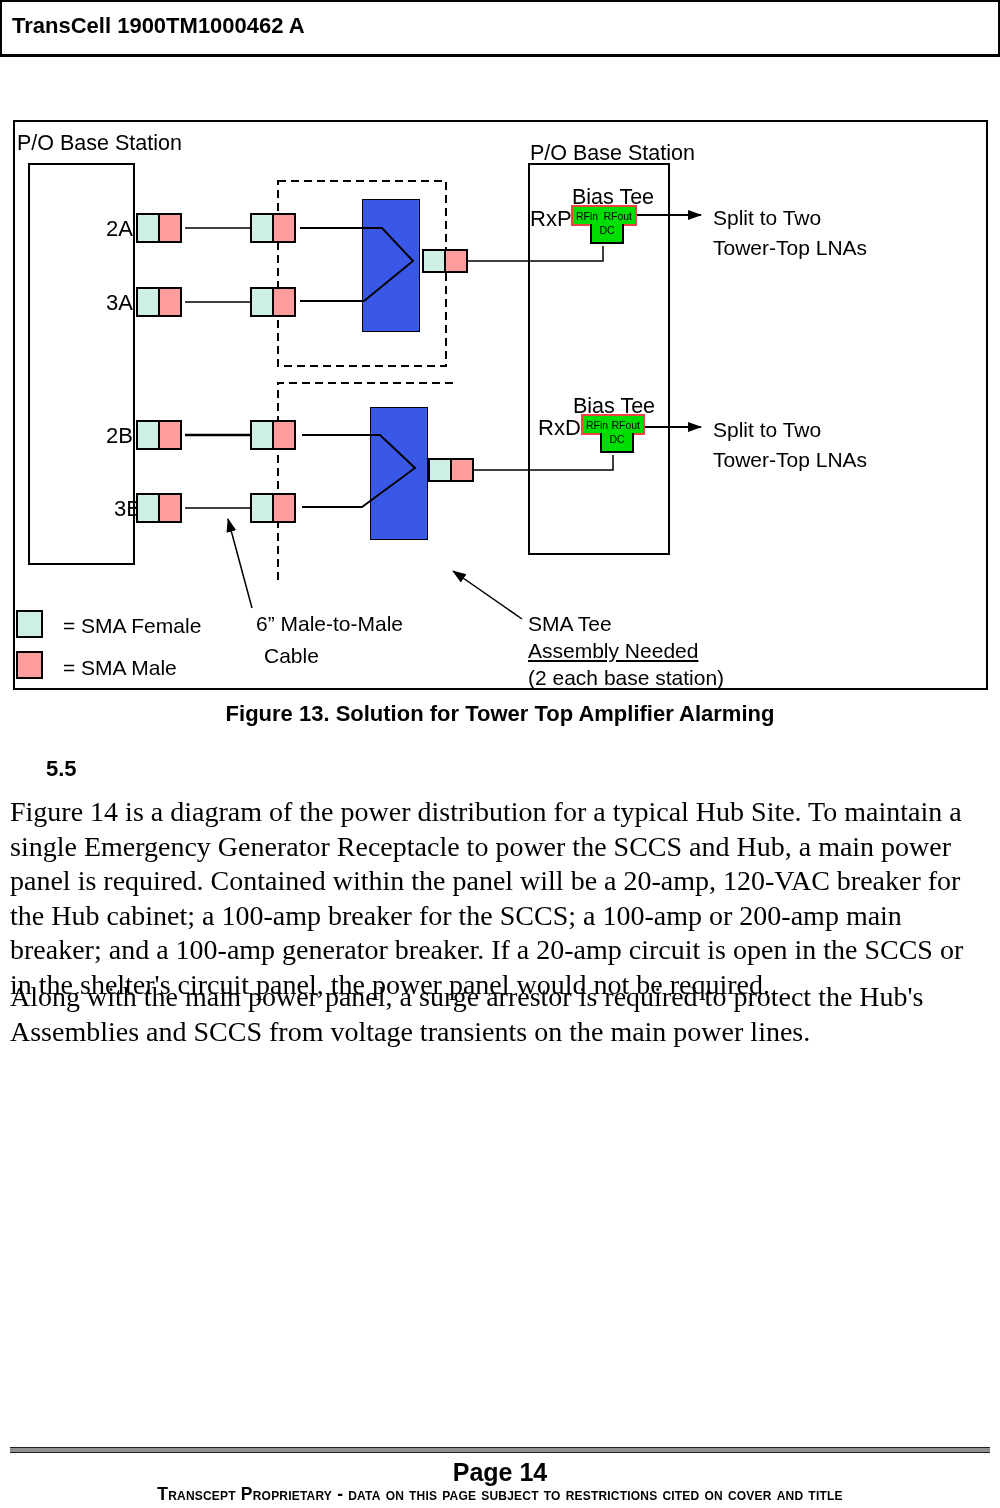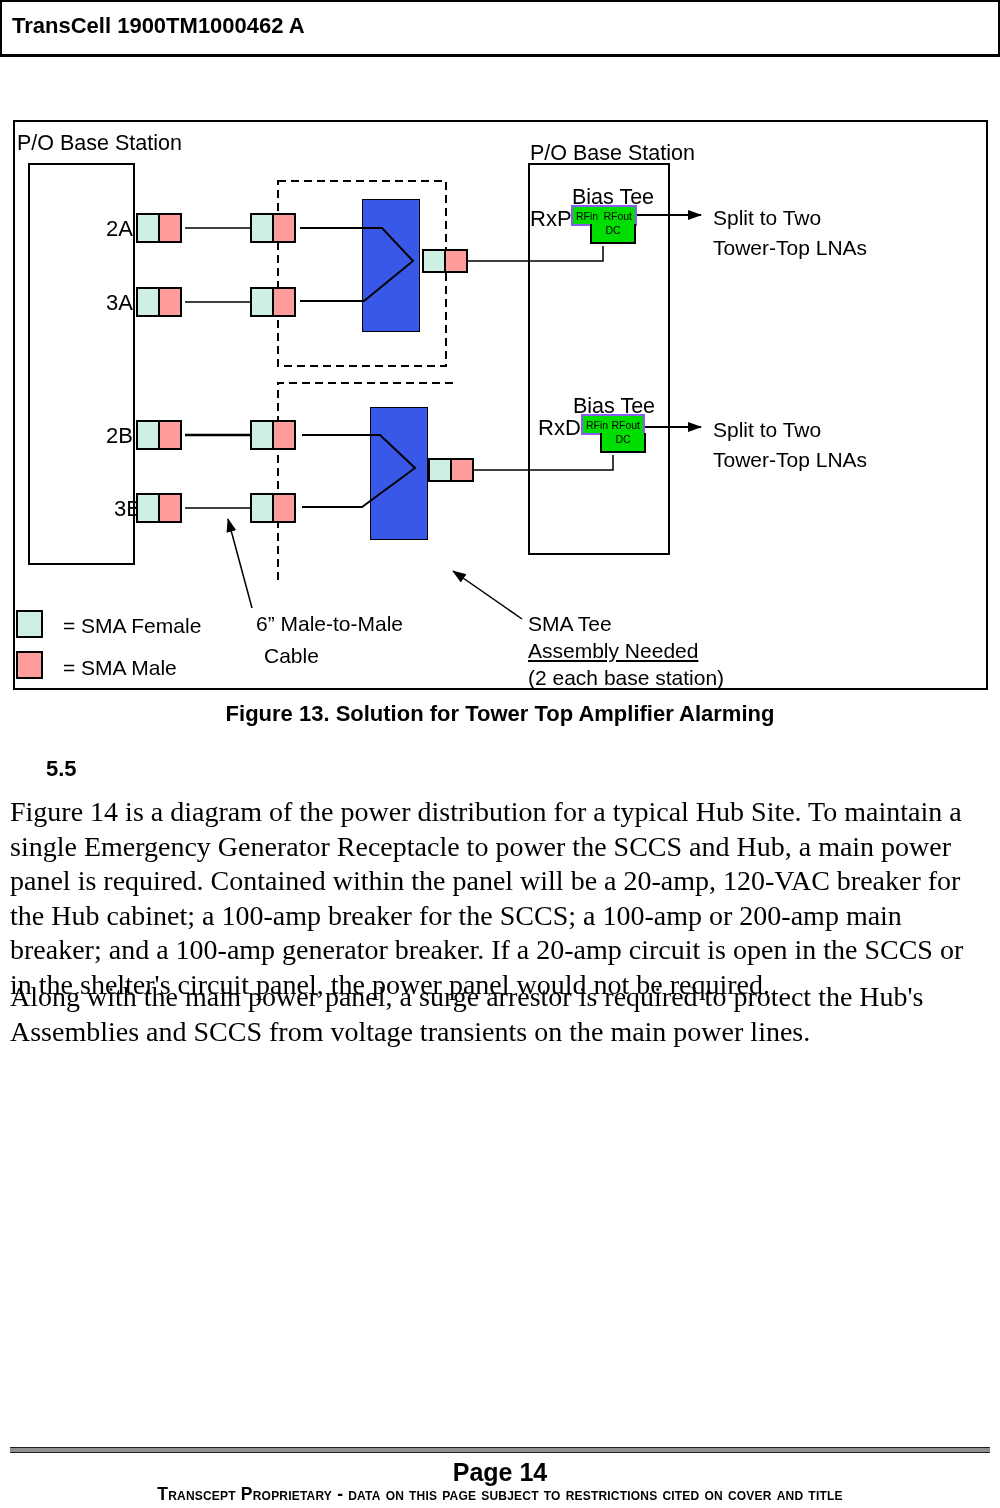--- a/index.html
+++ b/index.html
@@ -19,23 +19,23 @@
             border:1px solid #000;box-sizing:border-box;z-index:1;}
   .diagram-svg{position:absolute;left:0;top:0;z-index:2;pointer-events:none;}
   .pair{position:absolute;display:flex;z-index:3;}
   .sq{width:24px;height:30px;border:2px solid #000;box-sizing:border-box;}
   .sq + .sq{margin-left:-2px;}
   .sq.f{background:var(--sma-female,#cdf0e2);}
   .sq.m{background:var(--sma-male,#ff9c9c);}
   .pair.out .sq{height:24px;}
   .portlbl{position:absolute;width:46px;text-align:right;font-size:22px;line-height:30px;z-index:3;}
   .btee-rect{position:absolute;width:66px;height:21px;background:var(--bias-tee,#00dd00);
-             border:2px solid #8b5cf6;box-sizing:border-box;display:flex;justify-content:space-between;
+             border:2px solid #ef4444;box-sizing:border-box;display:flex;justify-content:space-between;
              align-items:center;padding:0 3px;font-size:10.5px;z-index:3;}
-  .btee-tab{position:absolute;width:46px;height:20px;background:var(--bias-tee,#00dd00);
+  .btee-tab{position:absolute;width:34px;height:20px;background:var(--bias-tee,#00dd00);
             border:2px solid #000;border-top:none;box-sizing:border-box;text-align:center;
             font-size:10.5px;line-height:12px;z-index:4;}
   .note{position:absolute;font-size:21px;line-height:27px;white-space:nowrap;z-index:3;}
   .swatch{position:absolute;width:27px;height:28px;border:2px solid #000;box-sizing:border-box;z-index:3;}
   
   .caption{position:absolute;left:0;top:701px;width:1000px;text-align:center;
            font-weight:bold;font-size:22px;}
   .sec{position:absolute;left:10px;top:756px;width:980px;font-weight:bold;font-size:22px;display:flex;}
   .sec .num{width:76px;margin-left:36px;}
   .para{position:absolute;left:10px;width:978px;font-family:"Liberation Serif",serif;

